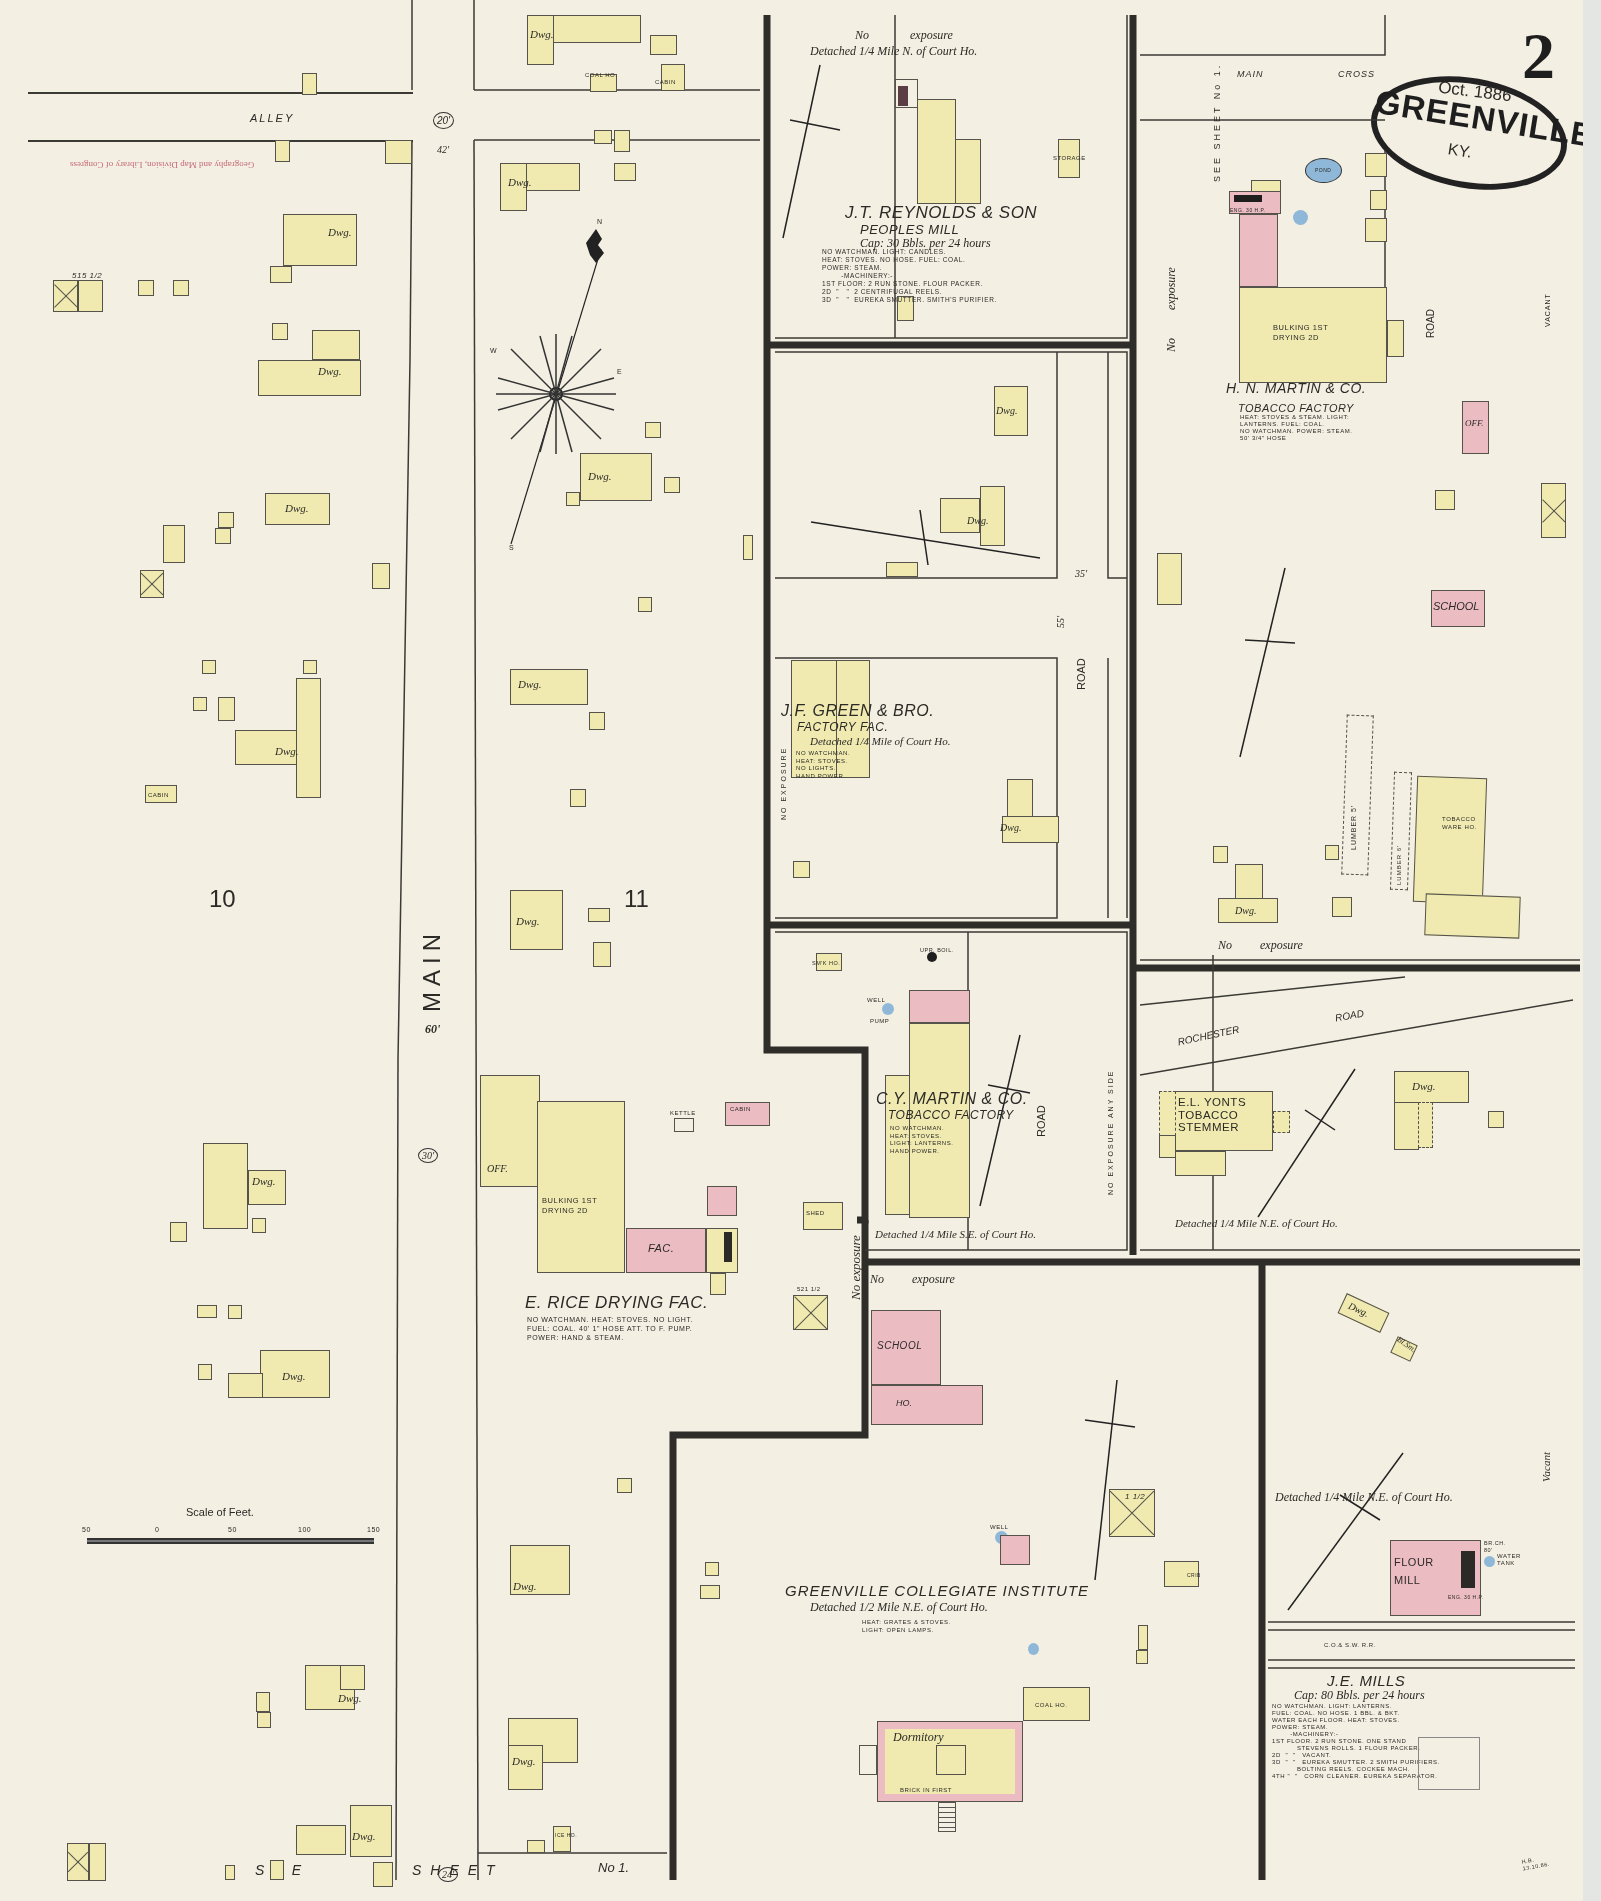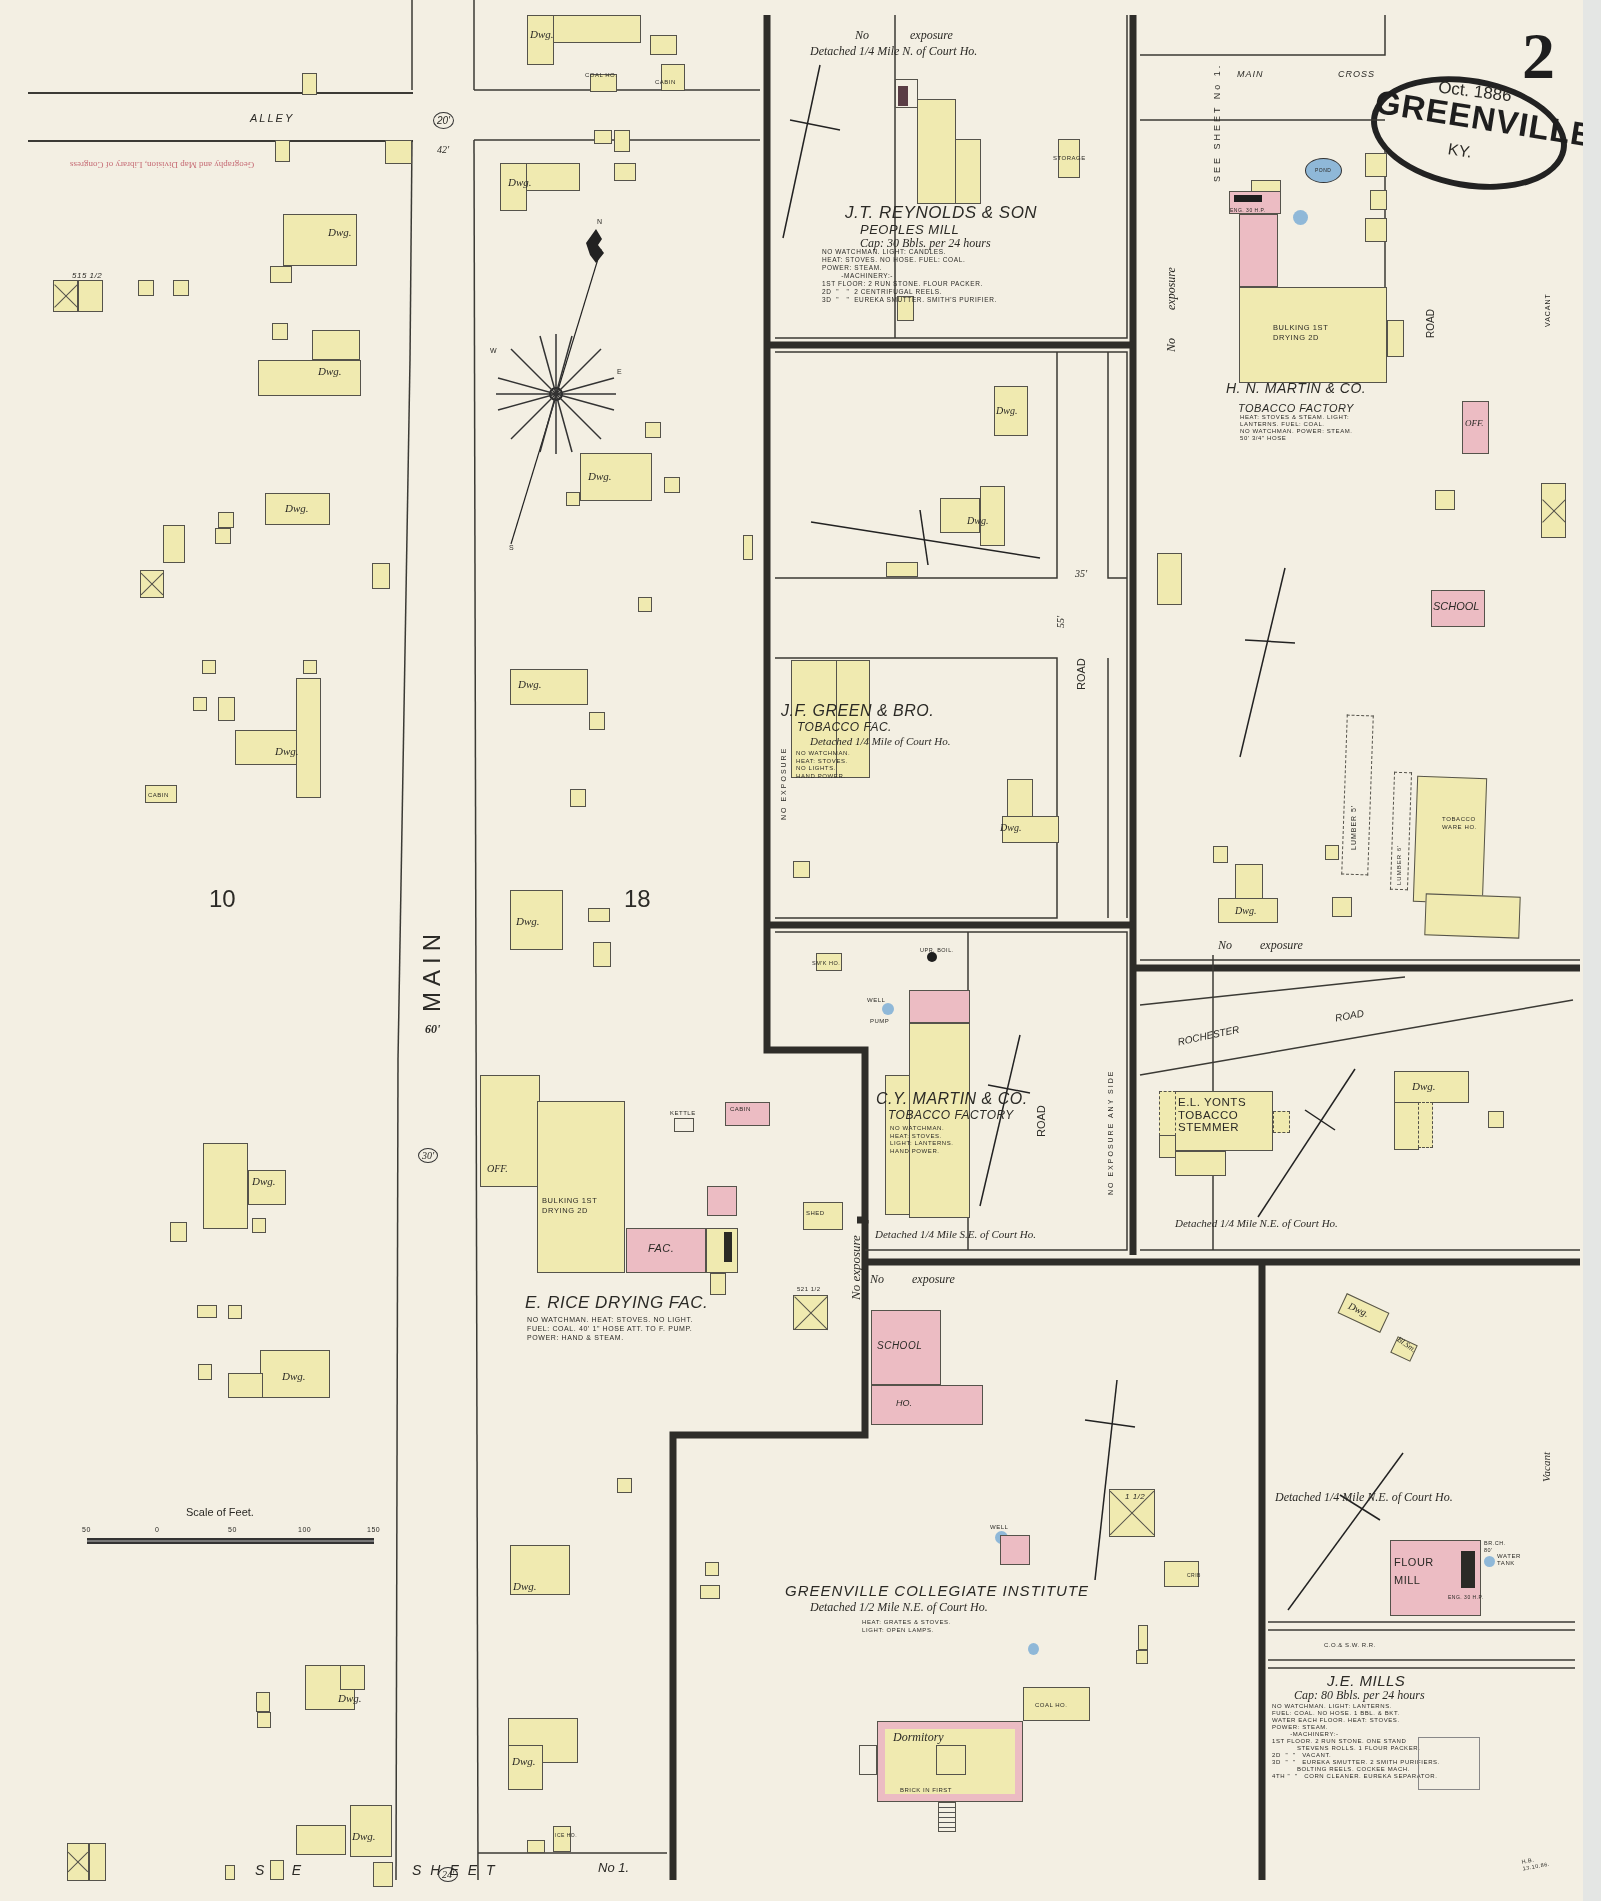--- a/index.html
+++ b/index.html
@@ -127,21 +127,21 @@
     </g>
   </svg>
 
   <div class="lbl" style="left:418px;top:1012px;font-size:24px;letter-spacing:6px;transform:rotate(-90deg);transform-origin:left top;">MAIN</div>
   <div class="lbl script" style="left:425px;top:1022px;font-size:12px;font-weight:bold;">60'</div>
   <div class="lbl script" style="left:418px;top:1148px;font-size:10px;border:1px solid #333;border-radius:50%;padding:1px 3px;">30'</div>
   <div class="lbl script" style="left:437px;top:144px;font-size:10px;">42'</div>
   <div class="lbl script" style="left:438px;top:1867px;font-size:10px;border:1px solid #333;border-radius:50%;padding:1px 3px;">24'</div>
 
   <div class="lbl" style="left:209px;top:885px;font-size:24px;">10</div>
-  <div class="lbl" style="left:624px;top:885px;font-size:24px;">18</div>
+  <div class="lbl" style="left:624px;top:885px;font-size:24px;">11</div>
 
   <div class="lbl" style="left:186px;top:1506px;font-size:11px;">Scale of Feet.</div>
   <div class="lbl tiny" style="left:82px;top:1525px;font-size:7px;">50</div>
   <div class="lbl tiny" style="left:155px;top:1525px;font-size:7px;">0</div>
   <div class="lbl tiny" style="left:228px;top:1525px;font-size:7px;">50</div>
   <div class="lbl tiny" style="left:298px;top:1525px;font-size:7px;">100</div>
   <div class="lbl tiny" style="left:367px;top:1525px;font-size:7px;">150</div>
 
   <div class="lbl" style="left:255px;top:1862px;font-size:14px;letter-spacing:9px;font-style:italic;">SEE</div>
   <div class="lbl" style="left:412px;top:1862px;font-size:14px;letter-spacing:9px;font-style:italic;">SHEET</div>
@@ -303,21 +303,21 @@
   <div class="bldg y" style="left:980px;top:486px;width:25px;height:60px;"></div>
   <div class="lbl script" style="left:967px;top:515px;font-size:10px;">Dwg.</div>
   <div class="bldg y" style="left:886px;top:562px;width:32px;height:15px;"></div>
   <div class="lbl script" style="left:1075px;top:568px;font-size:10px;">35'</div>
   <div class="lbl script" style="left:1055px;top:628px;font-size:10px;transform:rotate(-90deg);transform-origin:left top;">55'</div>
   <div class="lbl" style="left:1075px;top:690px;font-size:11px;transform:rotate(-90deg);transform-origin:left top;">ROAD</div>
 
   <div class="bldg y" style="left:791px;top:660px;width:46px;height:118px;"></div>
   <div class="bldg y" style="left:836px;top:660px;width:34px;height:118px;"></div>
   <div class="lbl name" style="left:781px;top:702px;font-size:16px;">J.F. GREEN &amp; BRO.</div>
-  <div class="lbl sub" style="left:797px;top:720px;font-size:12px;">TOBACCO FAC.</div>
+  <div class="lbl sub" style="left:797px;top:720px;font-size:12px;">FACTORY FAC.</div>
   <div class="lbl script" style="left:810px;top:735px;font-size:11px;">Detached 1/4 Mile of Court Ho.</div>
   <div class="lbl tinyblock" style="left:796px;top:750px;font-size:6px;line-height:7.5px;">NO WATCHMAN.
 HEAT: STOVES.
 NO LIGHTS.
 HAND POWER.</div>
   <div class="lbl" style="left:780px;top:820px;font-size:7px;letter-spacing:2px;transform:rotate(-90deg);transform-origin:left top;">NO EXPOSURE</div>
   <div class="bldg y" style="left:1007px;top:779px;width:26px;height:38px;"></div>
   <div class="bldg y" style="left:1002px;top:816px;width:57px;height:27px;"></div>
   <div class="lbl script" style="left:1000px;top:822px;font-size:10px;">Dwg.</div>
   <div class="bldg y" style="left:793px;top:861px;width:17px;height:17px;"></div>

